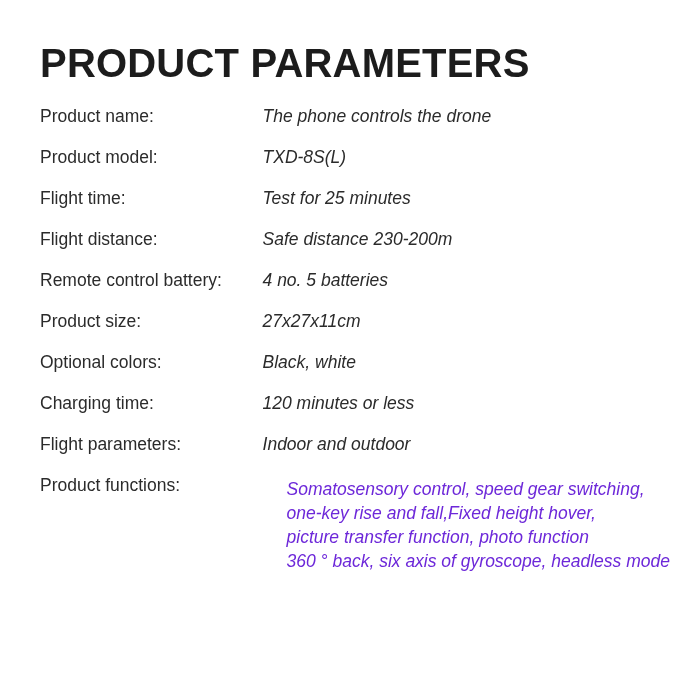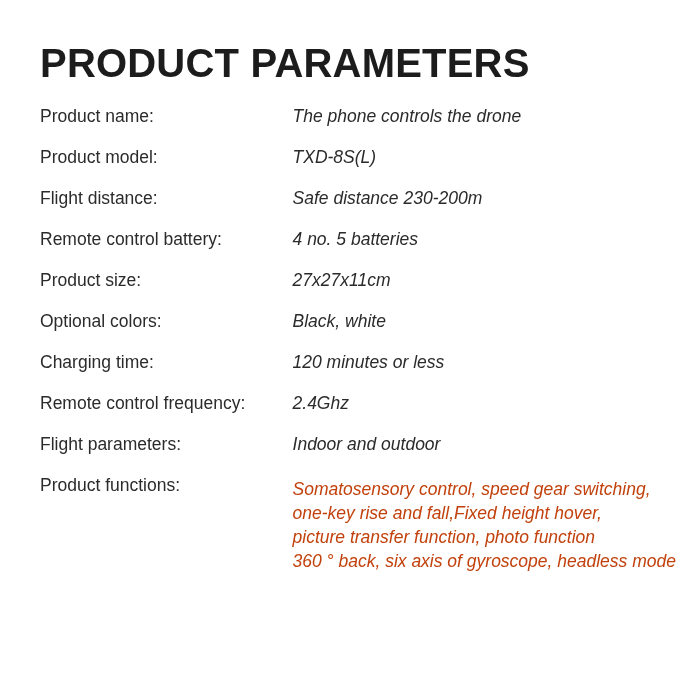--- a/index.html
+++ b/index.html
@@ -14,21 +14,21 @@
     color: #2b2b2b;
     overflow: hidden;
   }
 
   .sheet {
     position: relative;
     width: 700px;
     height: 700px;
     background: #ffffff;
     box-sizing: border-box;
-    padding: 0 24px 0 40px;
+    padding: 0 30px 0 40px;
   }
 
   .doc-title {
     margin: 0;
     padding-top: 42px;
     font-size: 40px;
     font-weight: 700;
     letter-spacing: 0.2px;
     color: #1c1c1c;
     line-height: 1.05;
@@ -75,21 +75,22 @@
 
   .value-lines {
     display: block;
   }
 
   .value-lines .vline {
     display: block;
     font-size: 17.5px;
     line-height: 24px;
     white-space: nowrap;
-    color: #c2410c;
+    color: #6d28d9;
+    margin-left: 24px;
   }
 </style>
 </head>
 <body>
 
 <div class="sheet">
 
   <h1 class="doc-title">PRODUCT PARAMETERS</h1>
 
   <table class="spec-table">
@@ -98,20 +99,24 @@
       <tr class="spec-row">
         <td class="spec-label">Product name:</td>
         <td class="spec-value">The phone controls the drone</td>
       </tr>
 
       <tr class="spec-row">
         <td class="spec-label">Product model:</td>
         <td class="spec-value">TXD-8S(L)</td>
       </tr>
 
+      <tr class="spec-row">
+        <td class="spec-label">Flight time:</td>
+        <td class="spec-value">Test for 25 minutes</td>
+      </tr>
 
       <tr class="spec-row">
         <td class="spec-label">Flight distance:</td>
         <td class="spec-value">Safe distance 230-200m</td>
       </tr>
 
 
       <tr class="spec-row">
         <td class="spec-label">Remote control battery:</td>
         <td class="spec-value">4 no. 5 batteries</td>
@@ -125,24 +130,20 @@
       <tr class="spec-row">
         <td class="spec-label">Optional colors:</td>
         <td class="spec-value">Black, white</td>
       </tr>
 
       <tr class="spec-row">
         <td class="spec-label">Charging time:</td>
         <td class="spec-value">120 minutes or less</td>
       </tr>
 
-      <tr class="spec-row">
-        <td class="spec-label">Remote control frequency:</td>
-        <td class="spec-value">2.4Ghz</td>
-      </tr>
 
       <tr class="spec-row">
         <td class="spec-label">Flight parameters:</td>
         <td class="spec-value">Indoor and outdoor</td>
       </tr>
 
       <tr class="spec-row spec-row-multiline">
         <td class="spec-label">Product functions:</td>
         <td class="spec-value">
           <span class="value-lines">

